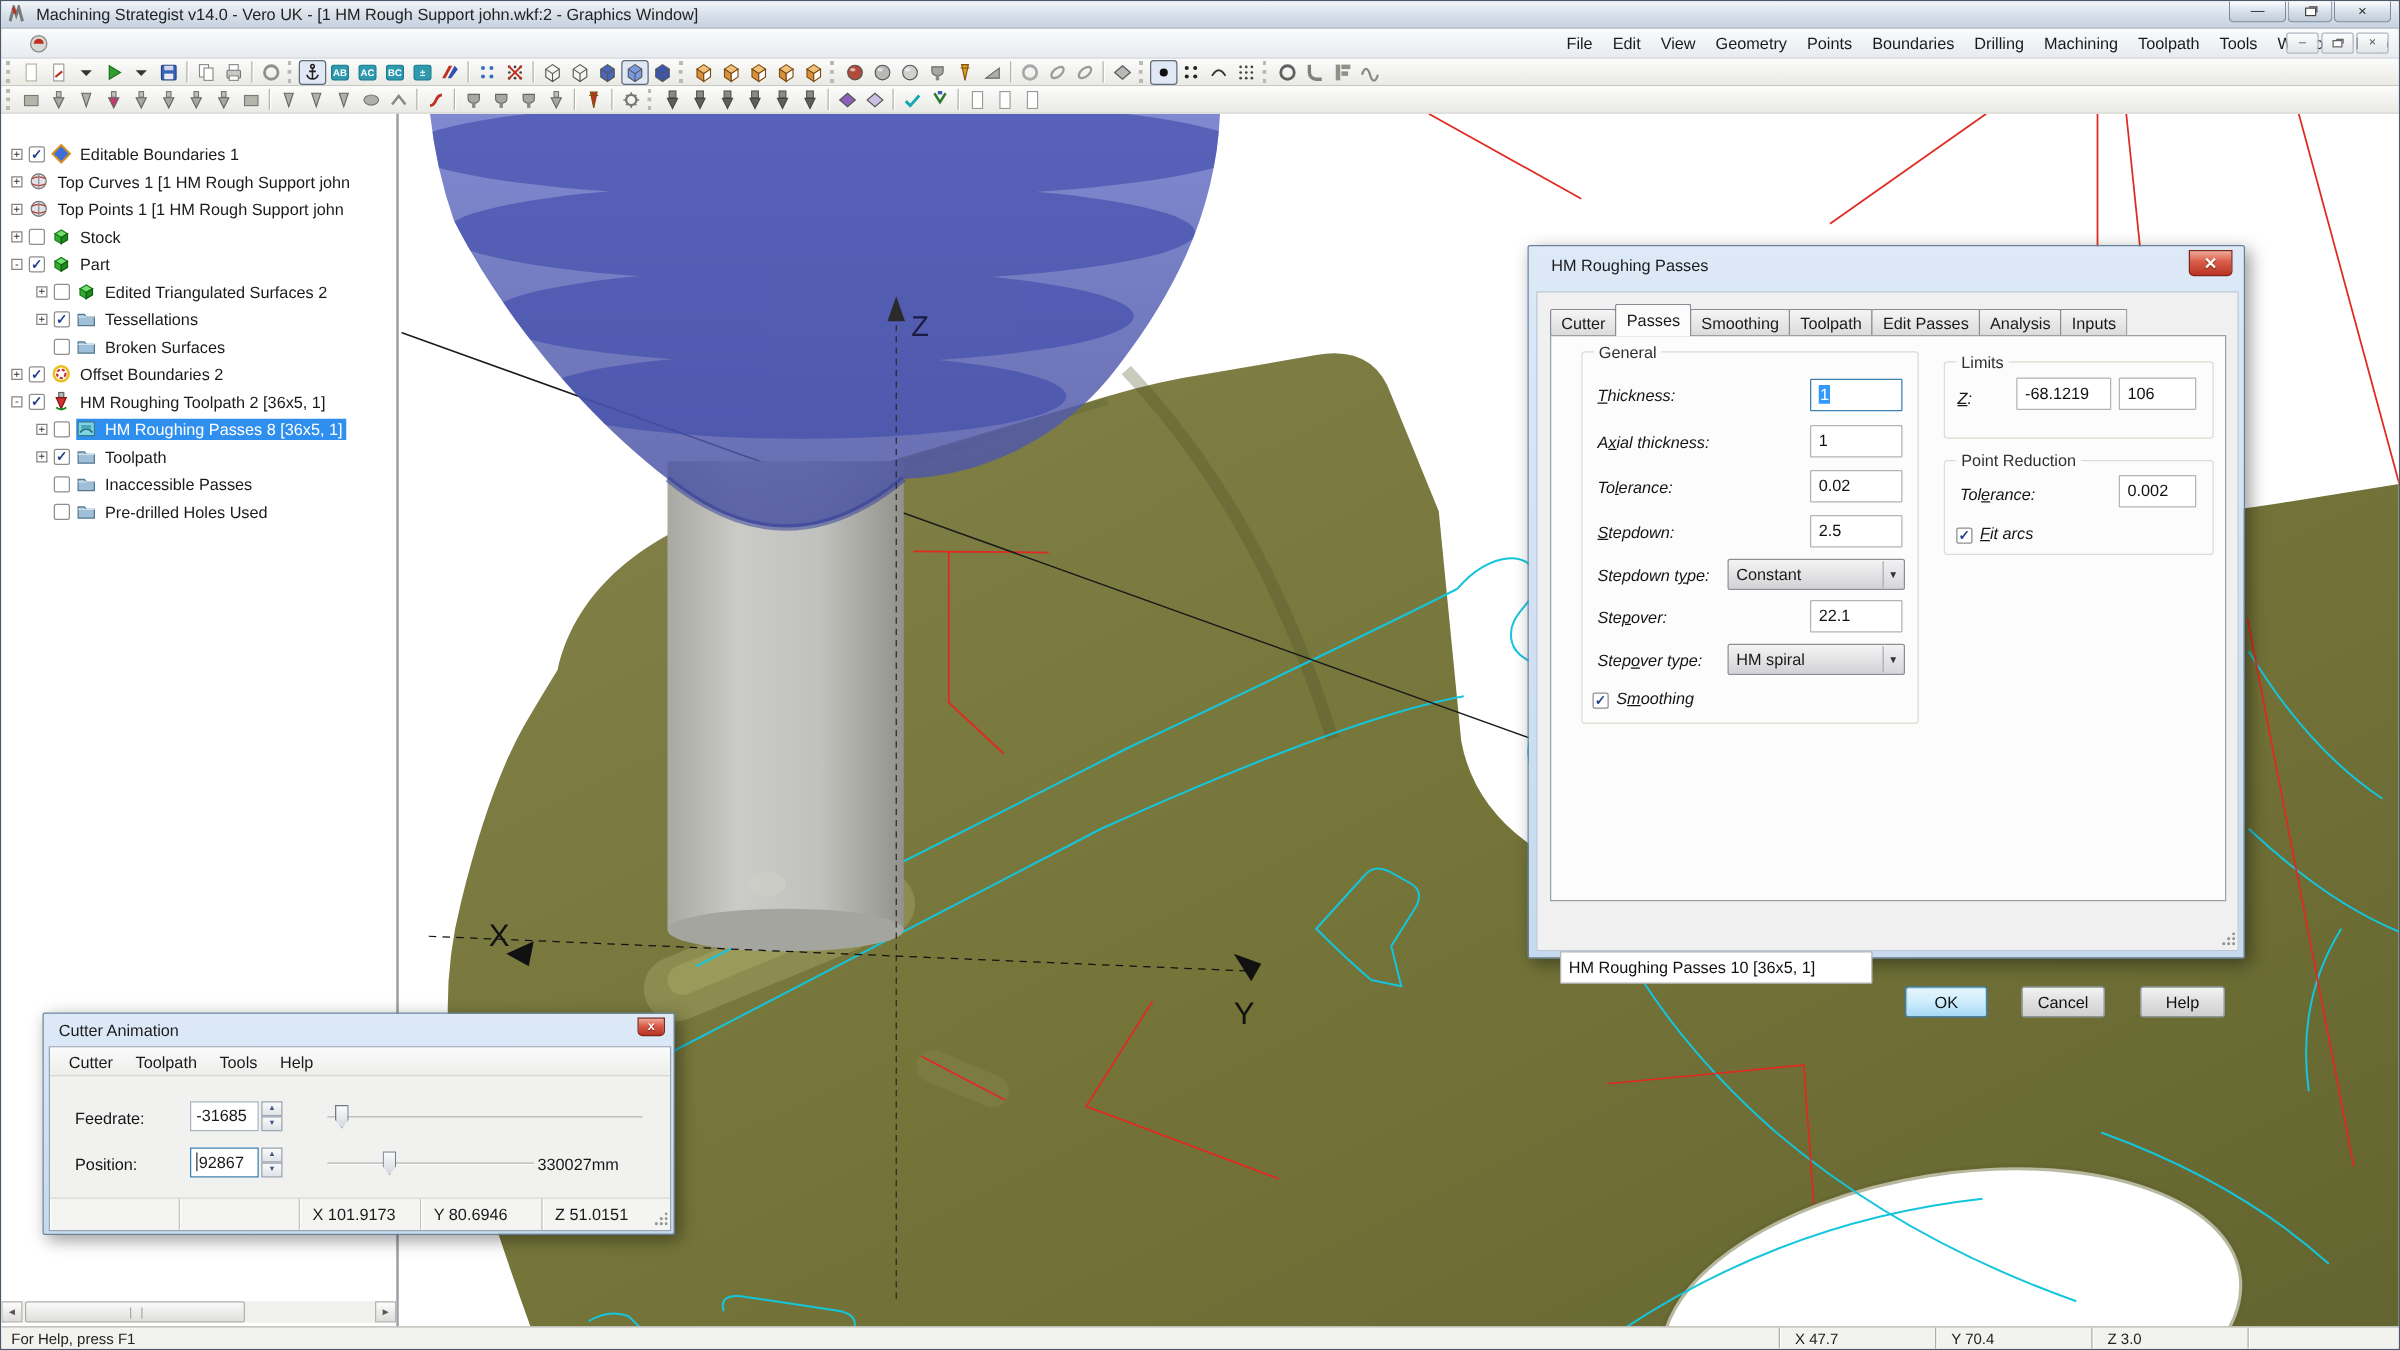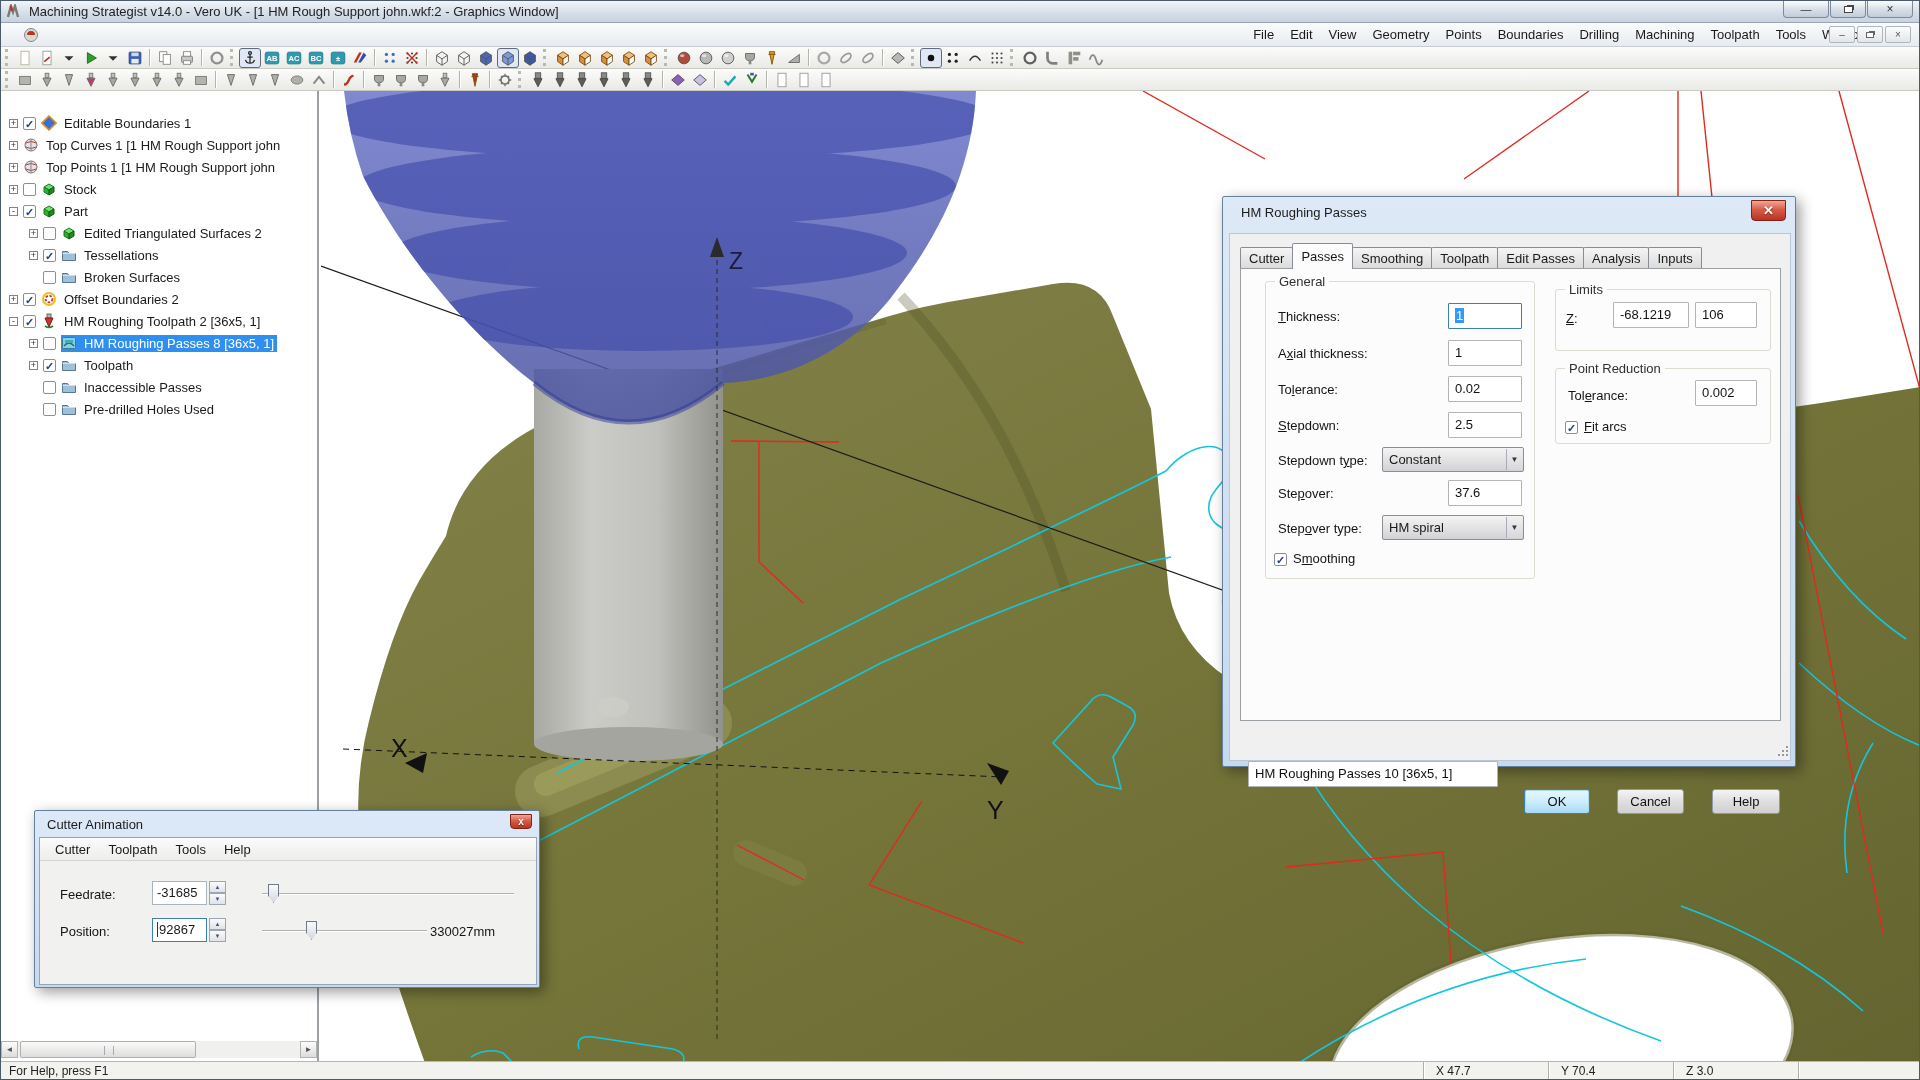--- a/index.html
+++ b/index.html
@@ -83,21 +83,21 @@
   .hm-client{position:absolute;left:6px;top:36px;width:562px;height:528px;background:#f0f0f0;
     border:1px solid #b9c8d8;}
   .hm-tabs{position:absolute;left:10px;top:9px;display:flex;align-items:flex-end;height:26px;}
   .tab{height:22px;padding:3px 8px 0 8px;border:1px solid #898c95;border-bottom:none;margin-right:-1px;
     background:linear-gradient(#f5f5f5,#dadada);border-radius:2px 2px 0 0;position:relative;}
   .tab.active{height:26px;background:#fcfcfc;z-index:3;padding-top:5px;}
   .hm-panel{position:absolute;left:10px;top:34px;width:541px;height:453px;background:#fcfcfc;
     border:1px solid #9aa0a3;}
   .groupbox{position:absolute;border:1px solid #dcdcd2;border-radius:3px;}
   .gb-legend{position:absolute;left:9px;top:-8px;background:#fcfcfc;padding:0 4px;color:#30302f;}
-  .fld-label{position:absolute;white-space:nowrap;color:#141414;}
+  .fld-label{position:absolute;white-space:nowrap;color:#141414;font-style:italic;}
   .fld-input{position:absolute;background:#fff;border:1px solid #b4b4b4;border-radius:1px;
     padding:4px 6px;font-size:13px;color:#111;line-height:16px;}
   .fld-input.focused{border:1px solid #3c7fb1;}
   .sel-text{background:#3399ff;color:#fff;padding:0 1px;}
   .combo{position:absolute;border:1px solid #8a8f94;border-radius:2px;
     background:linear-gradient(#f4f4f4,#e0e0e2 60%,#d2d2d6);padding:4px 6px;line-height:16px;}
   .combo .arrow{position:absolute;right:1px;top:1px;bottom:1px;width:16px;border-left:1px solid #aab;
     display:flex;align-items:center;justify-content:center;font-size:8px;color:#333;
     background:linear-gradient(#f0f0f2,#d8d8dc);}
   .chkbox{width:13px;height:13px;border:1px solid #8e8e8e;border-radius:2px;background:#fff;
@@ -993,21 +993,21 @@
               <div class="fld-input focused" style="left: 182px; top: 21px; width: 74px; height: 26px;"><span class="sel-text">1</span></div>
               <span class="fld-label" style="left: 12px; top: 64px;">A<u>x</u>ial thickness:</span>
               <div class="fld-input" style="left: 182px; top: 58px; width: 74px; height: 26px;">1</div>
               <span class="fld-label" style="left: 12px; top: 100px;">To<u>l</u>erance:</span>
               <div class="fld-input" style="left: 182px; top: 94px; width: 74px; height: 26px;">0.02</div>
               <span class="fld-label" style="left: 12px; top: 136px;"><u>S</u>tepdown:</span>
               <div class="fld-input" style="left: 182px; top: 130px; width: 74px; height: 26px;">2.5</div>
               <span class="fld-label" style="left: 12px; top: 171px;">Stepdown t<u>y</u>pe:</span>
               <div class="combo" style="left: 116px; top: 165px; width: 142px; height: 25px;">Constant<span class="arrow">▼</span></div>
               <span class="fld-label" style="left: 12px; top: 204px;">Ste<u>p</u>over:</span>
-              <div class="fld-input" style="left: 182px; top: 198px; width: 74px; height: 26px;">37.6</div>
+              <div class="fld-input" style="left: 182px; top: 198px; width: 74px; height: 26px;">22.1</div>
               <span class="fld-label" style="left: 12px; top: 239px;">Step<u>o</u>ver type:</span>
               <div class="combo" style="left: 116px; top: 233px; width: 142px; height: 25px;">HM spiral<span class="arrow">▼</span></div>
               <span style="position: absolute; left: 8px; top: 268px;"><span class="chkbox">✓</span></span>
               <span class="fld-label" style="left: 27px; top: 269px;">S<u>m</u>oothing</span>
             </div>
         </div>
 
         <div class="groupbox" style="left:314px;top:20px;width:216px;height:62px">
           <span class="gb-legend">Limits</span>
           <span class="fld-label" style="left:10px;top:21px"><u>Z</u>:</span>
@@ -1051,16 +1051,24 @@
       <div class="sld-thumb" style="left:228px;top:46px"></div>
       <span class="ca-label" style="left:20px;top:86px">Position:</span>
       <div class="ca-input focused" style="left:112px;top:80px;width:55px;height:24px"><span style="border-left:1px solid #333;margin-right:1px"></span><span>92867</span></div>
       <div class="spin" style="left:169px;top:80px">
           <div>▲</div>
           <div>▼</div>
         </div>
       <div class="sld-track" style="left:222px;top:92px;width:165px"></div>
       <div class="sld-thumb" style="left:266px;top:83px"></div>
       <span class="ca-label" style="left:390px;top:86px">330027mm</span>
+      <div class="ca-status">
+        <div class="ca-cell" style="width:104px"></div>
+        <div class="ca-cell" style="width:96px"></div>
+        <div class="ca-cell" style="width:97px">X  101.9173</div>
+        <div class="ca-cell" style="width:97px">Y  80.6946</div>
+        <div class="ca-cell" style="width:96px;border-right:none">Z  51.0151</div>
+        <div class="grip"></div>
+      </div>
     </div>
   </div>
 
 </div>
 
 </body></html>

